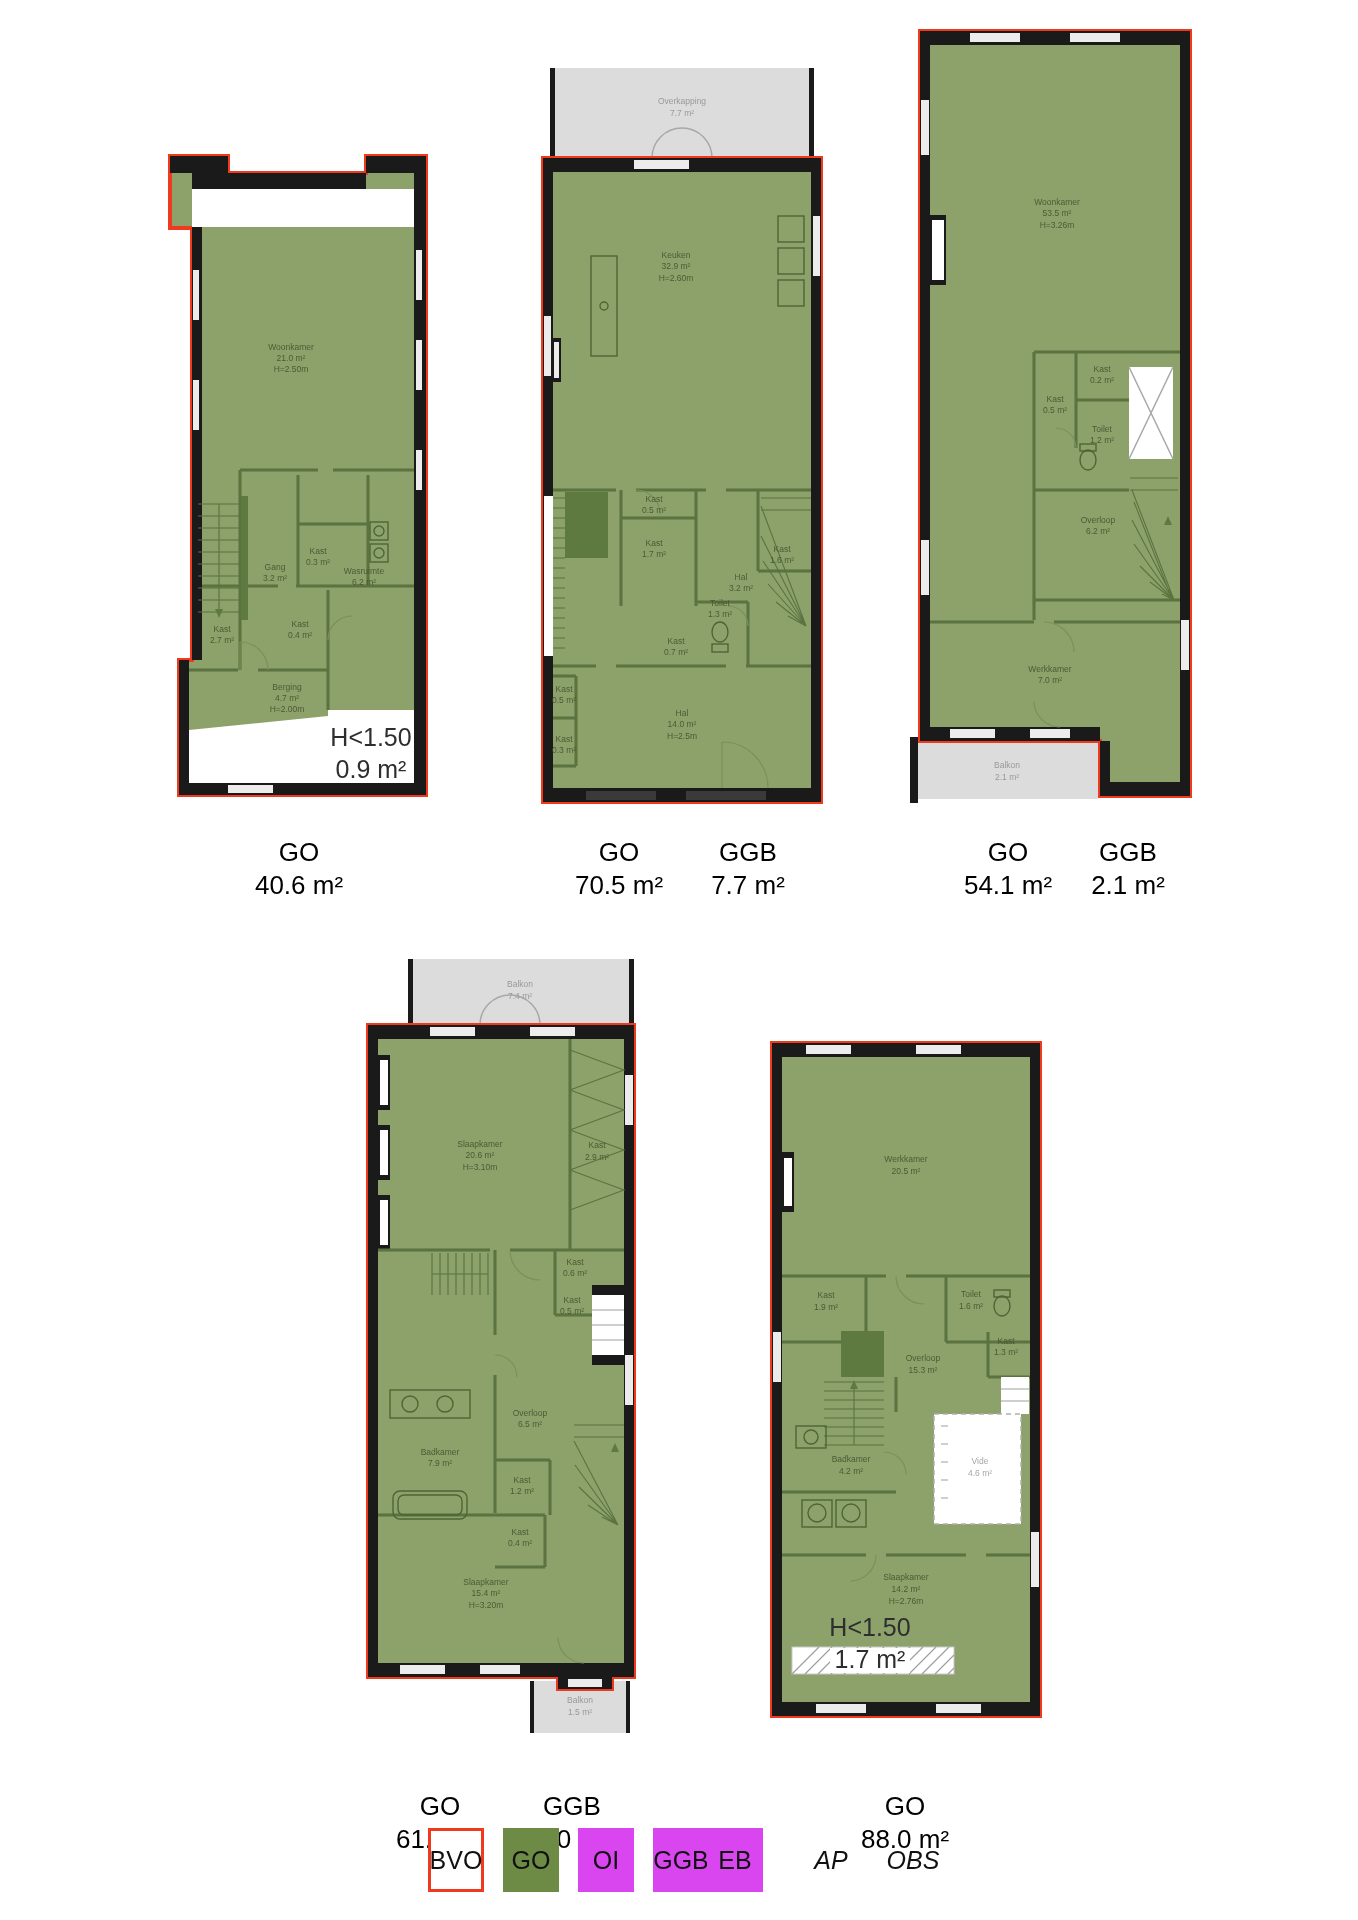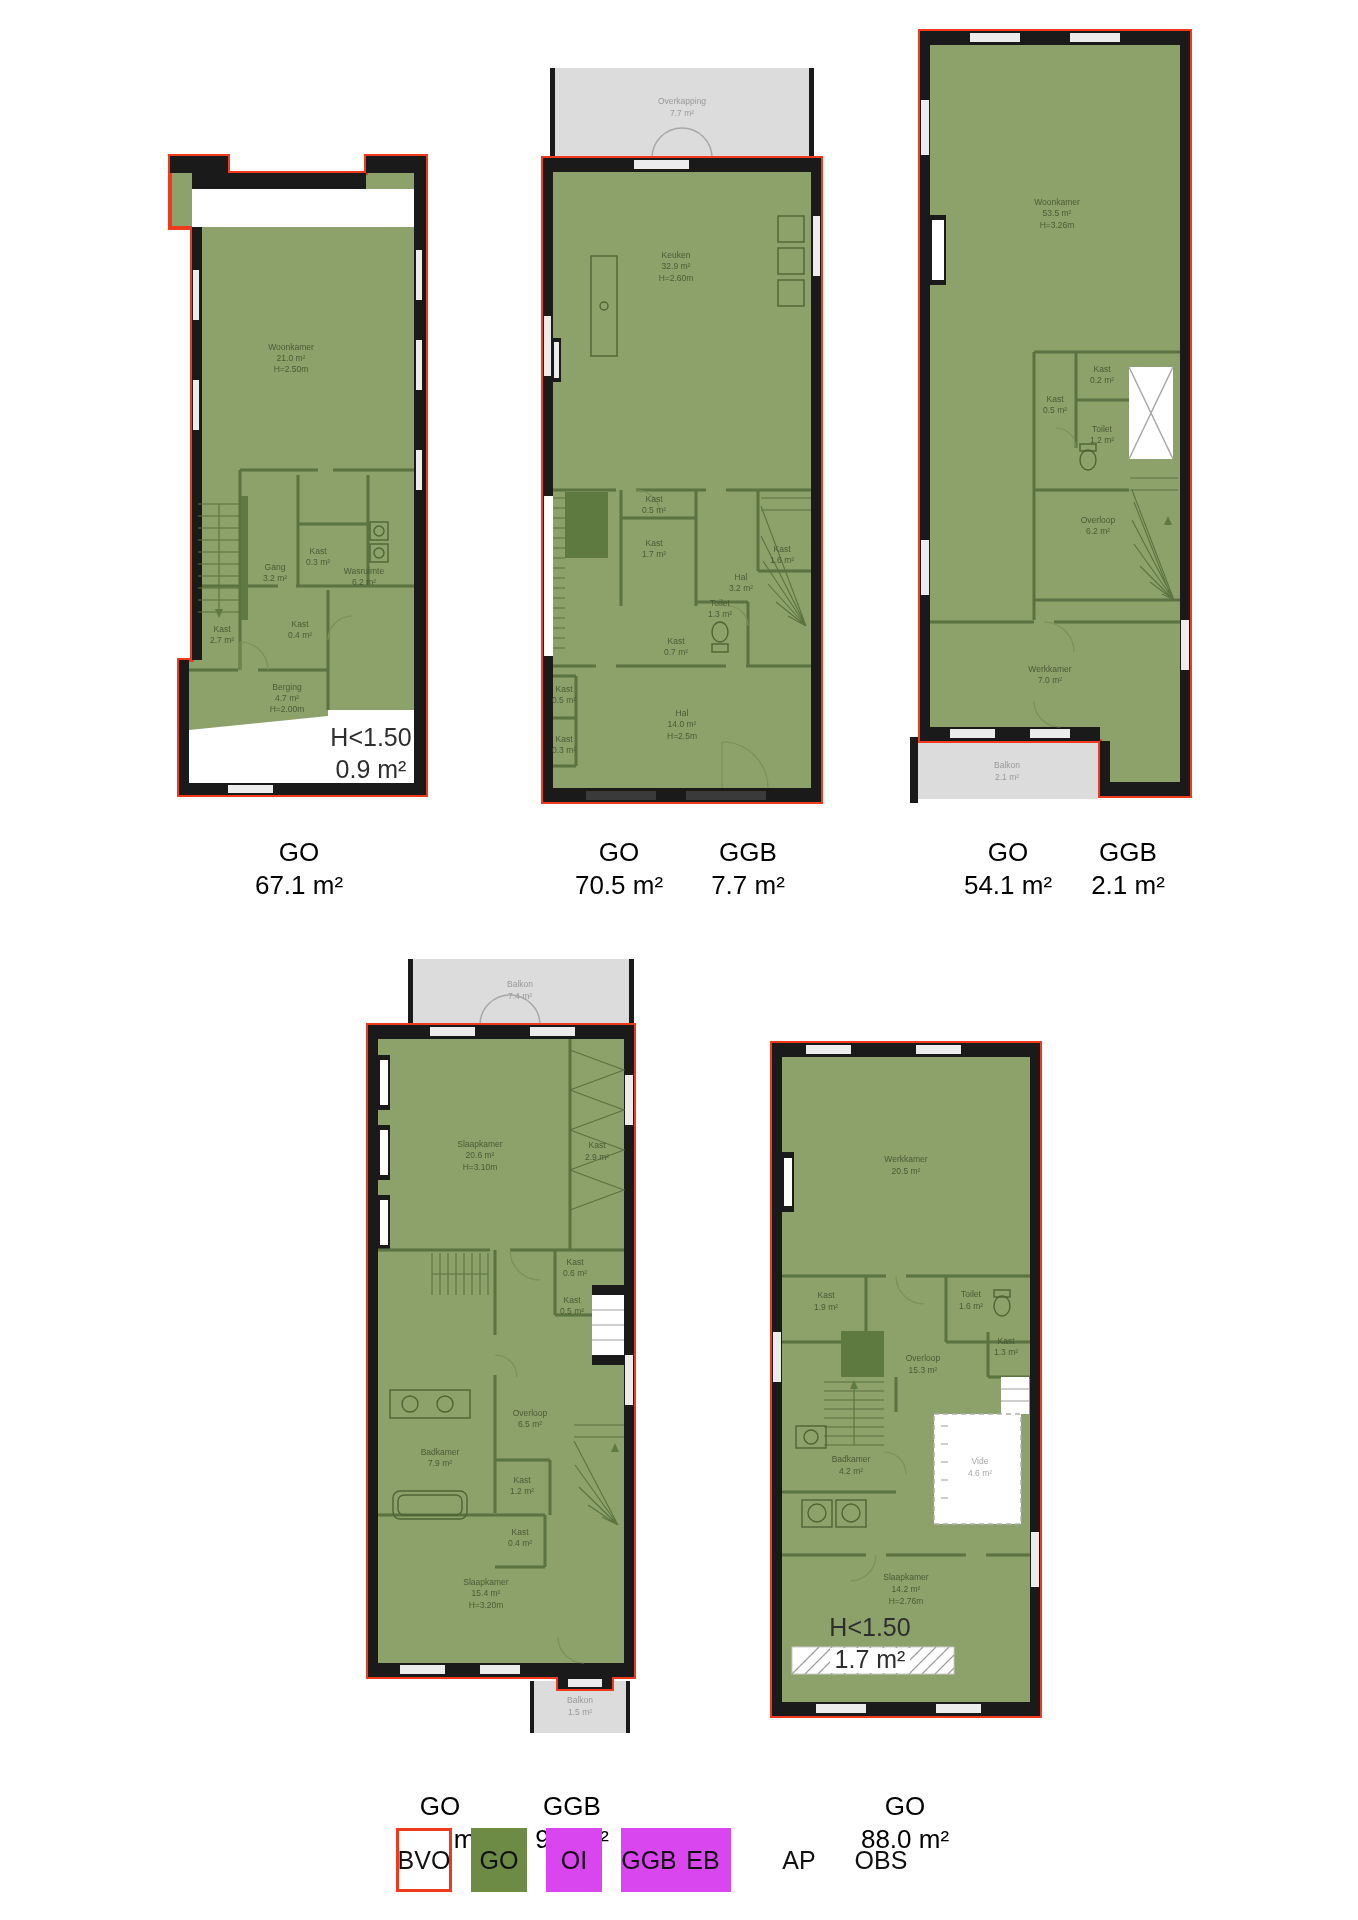--- a/index.html
+++ b/index.html
@@ -17,27 +17,27 @@
   .fx{stroke:#4e6536;stroke-width:1.4;fill:none;}
   .arc{stroke:#7a905a;stroke-width:1.2;fill:none;}
   .xl{stroke:#a8a8a8;stroke-width:1.5;fill:none;}
   .hl{stroke:#9f9f9f;stroke-width:1.2;fill:none;}
   .rn,.ra,.rh{font:8.5px "Liberation Sans",sans-serif;fill:#42522e;opacity:.88;text-anchor:middle;}
   .gn,.ga{font:8.5px "Liberation Sans",sans-serif;fill:#999;text-anchor:middle;}
   .vn,.va{font:8.5px "Liberation Sans",sans-serif;fill:#a6a6a6;text-anchor:middle;}
   .ann{font:25px "Liberation Sans",sans-serif;fill:#2e2e2e;text-anchor:middle;}
   .metric{position:absolute;width:160px;text-align:center;color:#000;
           font-size:26px;line-height:33px;}
-  .legend-item{position:absolute;top:1828px;height:53px;}
+  .legend-item{position:absolute;top:1828px;height:53px;margin-left:32px;}
   .leg-box{width:56px;height:64px;display:flex;align-items:center;justify-content:center;
            font-size:25px;color:#111;box-sizing:border-box;}
   .leg-bvo{background:#fff;border:3px solid #ef3a1d;}
   .leg-go{background:#6d8b45;}
   .leg-gray{background:#d946ef;}
-  .leg-none{background:transparent;width:70px;}
+  .leg-none{background:transparent;width:70px;font-style:italic;}
 </style>
 </head>
 <body>
 
 <div id="canvas">
 
   <svg style="left:168px;top:150px" width="264" height="664" viewBox="0 0 264 664">
     <path class="body-shape" d="M2,6 H60 V23 H198 V6 H258 V645 H11 V510 H24 V78 H2 Z"></path>
     <g>
       <rect class="blk" x="2" y="6" width="58" height="17"></rect>
@@ -378,21 +378,21 @@
       <text class="rn" x="85" y="430">Badkamer</text>
       <text class="ra" x="85" y="442">4.2 m²</text>
       <text class="rn" x="140" y="548">Slaapkamer</text>
       <text class="ra" x="140" y="560">14.2 m²</text>
       <text class="rh" x="140" y="572">H=2.76m</text>
     </g>
   </svg>
 
   <div class="metric" style="left:219px;top:836px">
     <div>GO</div>
-    <div>67.1 m²</div>
+    <div>40.6 m²</div>
   </div>
   <div class="metric" style="left:539px;top:836px">
     <div>GO</div>
     <div>70.5 m²</div>
   </div>
   <div class="metric" style="left:668px;top:836px">
     <div>GGB</div>
     <div>7.7 m²</div>
   </div>
   <div class="metric" style="left:928px;top:836px">

